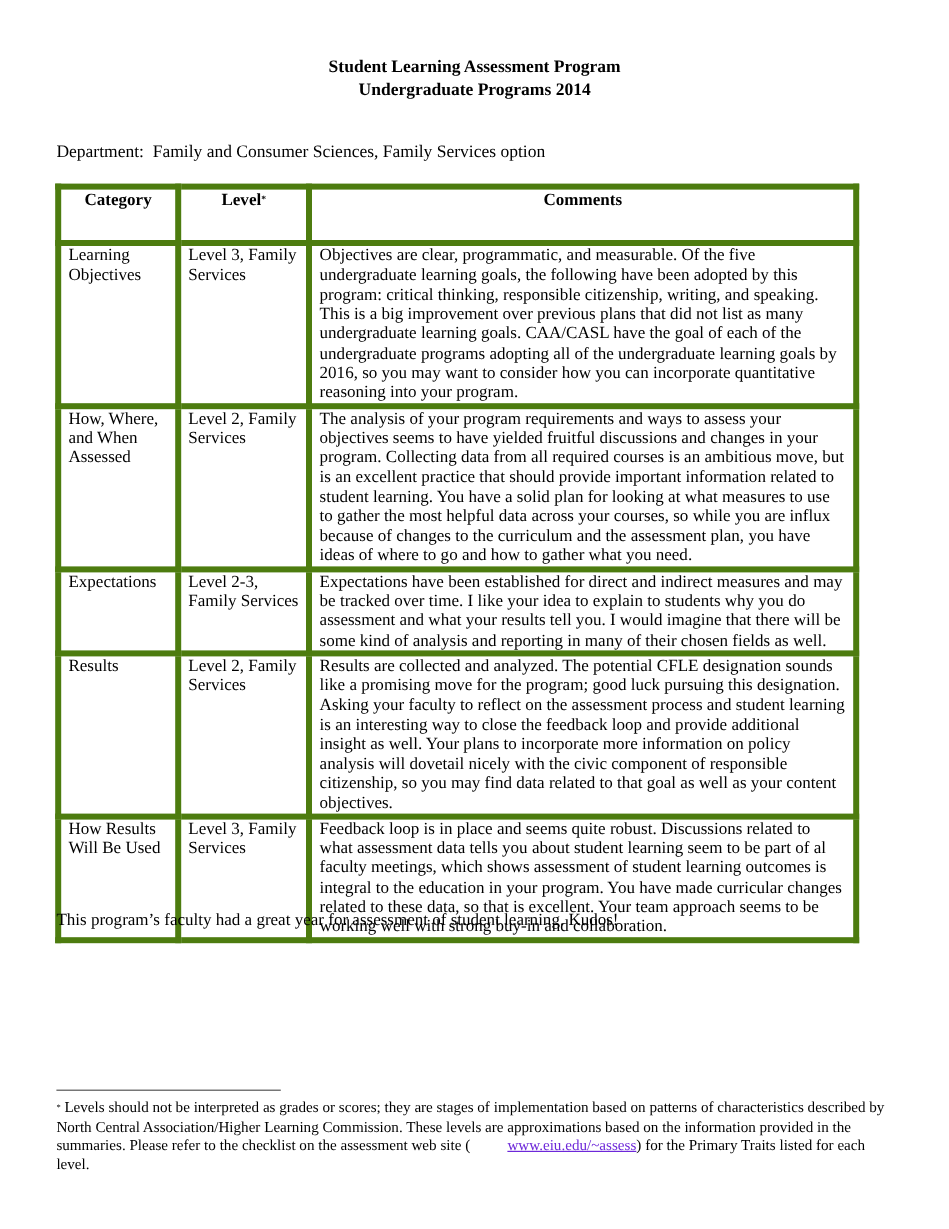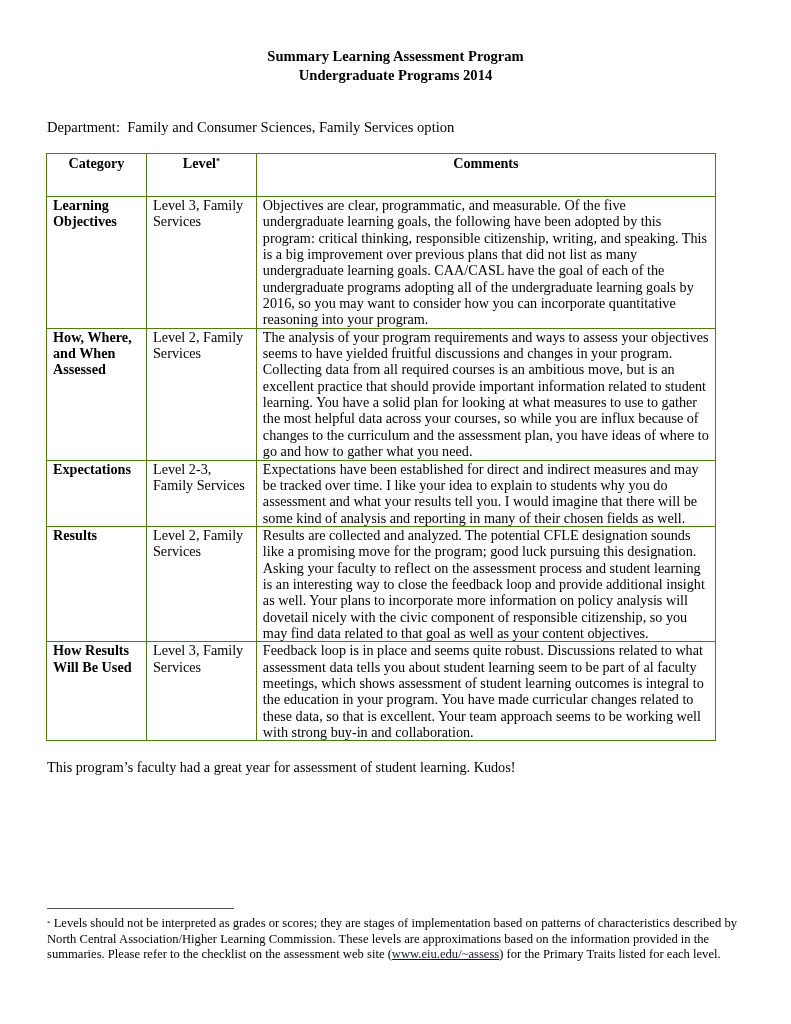--- a/index.html
+++ b/index.html
@@ -43,34 +43,34 @@
     table.summary {
       position: absolute;
       left: 46px;
       top: 153px;
       width: 670px;
       border-collapse: collapse;
       font-size: 14.2px;
       line-height: 16.35px;
     }
     table.summary td, table.summary th {
-      border: 1px solid #4d7c0f;
+      border: 5px solid #4d7c0f;
       vertical-align: top;
       padding: 0 6px;
     }
     table.summary th {
       font-weight: bold;
       text-align: center;
       height: 41px;
       padding-top: 1px;
     }
     col.c-cat { width: 100px; }
     col.c-level { width: 110px; }
     col.c-comm { width: 460px; }
-    td.cat { font-weight: bold; padding-top: 1px; }
+    td.cat { font-weight: normal; padding-top: 1px; }
     td.level { padding-top: 1px; margin-top: 16px; }
     td.comm { padding-top: 1px; padding-left: 6px; }
     sup.mark {
       font-size: 8px;
       vertical-align: top;
       position: relative;
       top: -1px;
     }
     .closing {
       position: absolute;
@@ -90,31 +90,32 @@
     .footnote {
       position: absolute;
       left: 47px;
       top: 916px;
       width: 700px;
       font-size: 12.6px;
       line-height: 15.6px;
     }
     .footnote sup { font-size: 7px; vertical-align: top; }
     .footnote a {
-      color: #0f172a;
+      color: #6d28d9;
       text-decoration: underline;
+      margin-left: 31px;
     }
   </style>
 </head>
 <body>
 
 <div class="page">
 
   <div class="title-block">
-    <span class="title-line">Summary Learning Assessment Program</span>
+    <span class="title-line">Student Learning Assessment Program</span>
     <span class="title-line">Undergraduate Programs 2014</span>
   </div>
 
   <div class="department"><span>Department:</span>  <span>Family and Consumer Sciences, Family Services option</span></div>
 
   <table class="summary">
     <colgroup>
       <col class="c-cat">
       <col class="c-level">
       <col class="c-comm">

